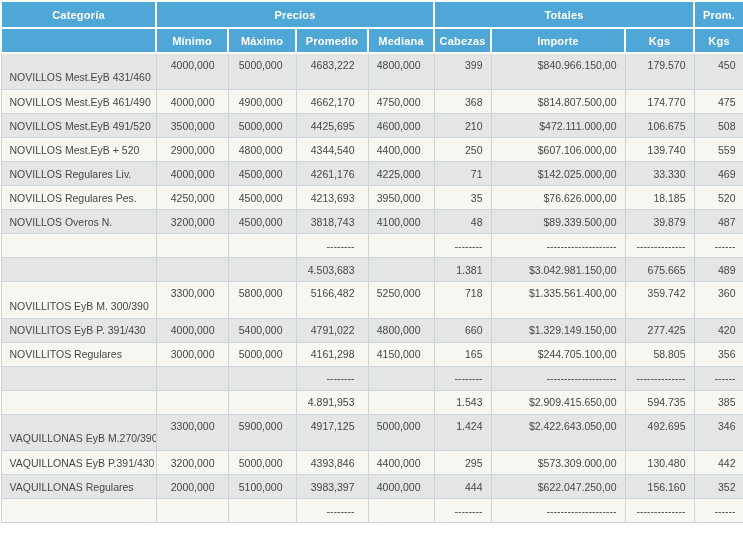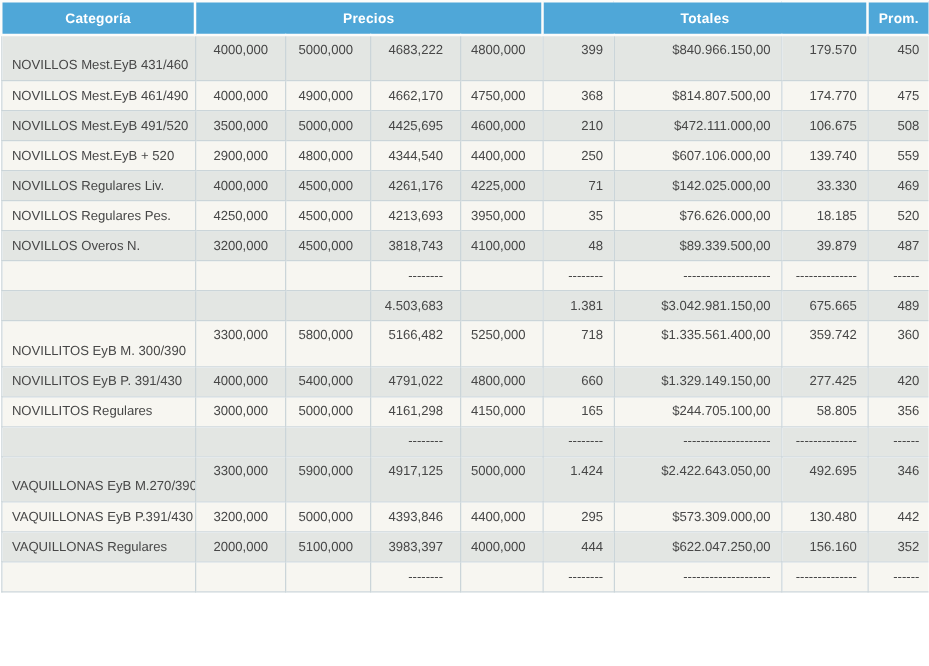--- a/index.html
+++ b/index.html
@@ -61,20 +61,31 @@
         <col style="width:69px">
         <col style="width:50px">
     </colgroup>
     <thead>
       <tr class="h1">
         <th>Categoría</th>
         <th colspan="4">Precios</th>
         <th colspan="3">Totales</th>
         <th>Prom.</th>
       </tr>
+      <tr class="h2">
+        <th></th>
+        <th>Mínimo</th>
+        <th>Máximo</th>
+        <th>Promedio</th>
+        <th>Mediana</th>
+        <th>Cabezas</th>
+        <th>Importe</th>
+        <th>Kgs</th>
+        <th>Kgs</th>
+      </tr>
     </thead>
     <tbody>
         <tr class="r-alt tall k-data">
     <td class="c-cat">NOVILLOS Mest.EyB 431/460</td>
     <td class="c-min">4000,000</td>
     <td class="c-max">5000,000</td>
     <td class="c-avg">4683,222</td>
     <td class="c-med">4800,000</td>
     <td class="c-heads">399</td>
     <td class="c-amount">$840.966.150,00</td>
@@ -206,20 +217,31 @@
     <td class="c-cat"></td>
     <td class="c-min"></td>
     <td class="c-max"></td>
     <td class="c-avg">--------</td>
     <td class="c-med"></td>
     <td class="c-heads">--------</td>
     <td class="c-amount">--------------------</td>
     <td class="c-kgs">--------------</td>
     <td class="c-prom">------</td>
   </tr>
+        <tr class="r-base k-subtotal">
+    <td class="c-cat"></td>
+    <td class="c-min"></td>
+    <td class="c-max"></td>
+    <td class="c-avg">4.891,953</td>
+    <td class="c-med"></td>
+    <td class="c-heads">1.543</td>
+    <td class="c-amount">$2.909.415.650,00</td>
+    <td class="c-kgs">594.735</td>
+    <td class="c-prom">385</td>
+  </tr>
         <tr class="r-alt tall k-data">
     <td class="c-cat">VAQUILLONAS EyB M.270/390</td>
     <td class="c-min">3300,000</td>
     <td class="c-max">5900,000</td>
     <td class="c-avg">4917,125</td>
     <td class="c-med">5000,000</td>
     <td class="c-heads">1.424</td>
     <td class="c-amount">$2.422.643.050,00</td>
     <td class="c-kgs">492.695</td>
     <td class="c-prom">346</td>

